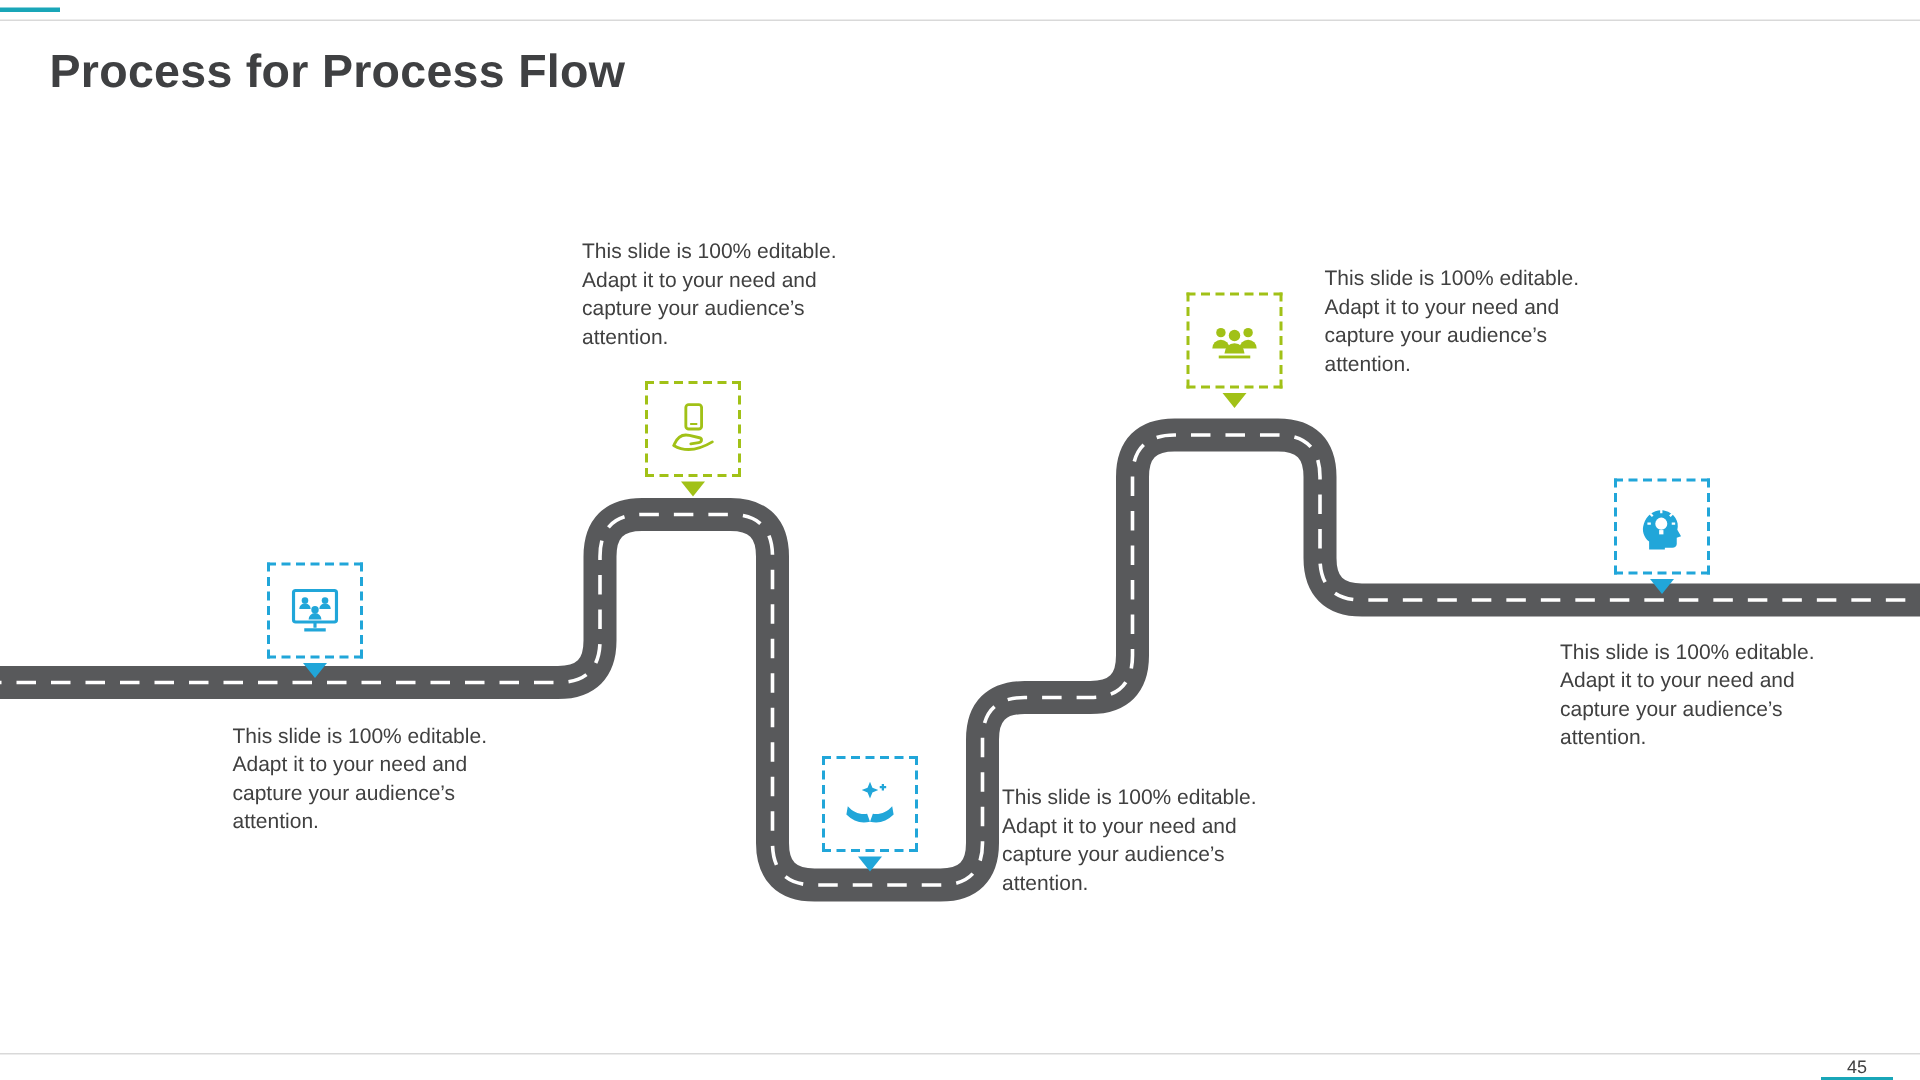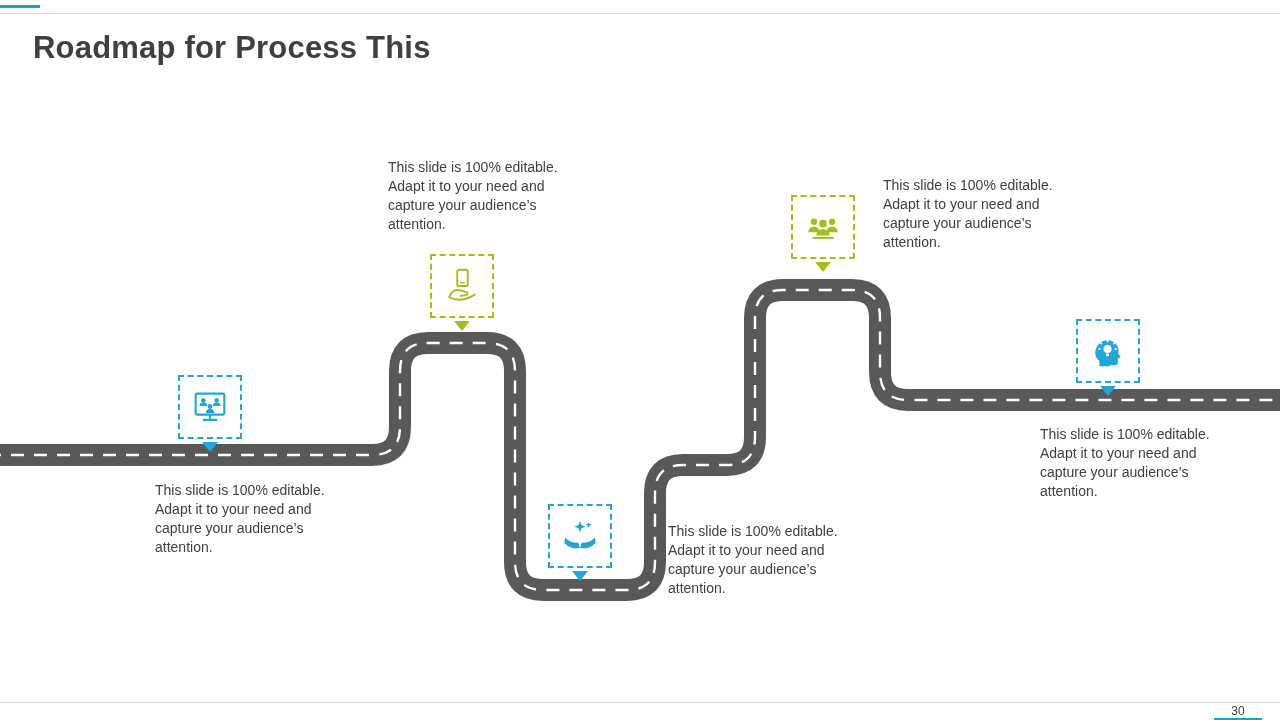--- a/index.html
+++ b/index.html
@@ -54,21 +54,21 @@
   .icon-box svg{display:block;}
 </style>
 </head>
 <body>
 
 <div class="slide">
 
   <div class="top-accent"></div>
   <div class="top-rule"></div>
 
-  <h1 class="title">Roadmap for Process This</h1>
+  <h1 class="title">Process for Process Flow</h1>
 
   <svg class="road-svg" width="1280" height="720" viewBox="0 0 1280 720">
     <path d="M -12 455 H 372 Q 400 455 400 427 V 371 Q 400 343 428 343 H 487 Q 515 343 515 371 V 562 Q 515 590 543 590 H 627 Q 655 590 655 562 V 493 Q 655 465 683 465 H 727 Q 755 465 755 437 V 318 Q 755 290 783 290 H 852 Q 880 290 880 318 V 372 Q 880 400 908 400 H 1292" fill="none" stroke="#58595b" stroke-width="22" stroke-linejoin="round"></path>
     <path d="M -12 455 H 372 Q 400 455 400 427 V 371 Q 400 343 428 343 H 487 Q 515 343 515 371 V 562 Q 515 590 543 590 H 627 Q 655 590 655 562 V 493 Q 655 465 683 465 H 727 Q 755 465 755 437 V 318 Q 755 290 783 290 H 852 Q 880 290 880 318 V 372 Q 880 400 908 400 H 1292" fill="none" stroke="#ffffff" stroke-width="2.4" stroke-dasharray="13 10" stroke-linejoin="round"></path>
   </svg>
 
   <div class="milestone m1">
     <div class="icon-box blue">
       <svg viewBox="0 0 44 44" width="42" height="42">
         <rect x="7" y="8" width="30" height="22" rx="1.5" fill="none" stroke="currentColor" stroke-width="2.2"></rect>
@@ -134,16 +134,16 @@
         <circle cx="21.5" cy="20" r="4.2" fill="#ffffff"></circle>
         <rect x="20" y="24.5" width="3" height="3" fill="#ffffff"></rect>
         <path d="M21.5 12.8 v-2.3 M15.5 14.8 l-1.7 -1.7 M27.5 14.8 l1.7 -1.7 M14.2 20 h-2.4 M28.8 20 h2.4" stroke="#ffffff" stroke-width="1.6"></path>
       </svg>
     </div>
     <div class="pointer blue"></div>
   </div>
   <div class="caption c5">This slide is 100% editable. Adapt it to your need and capture your audience’s attention.</div>
 
   <div class="bottom-rule"></div>
-  <div class="page-num">30</div>
+  <div class="page-num">45</div>
   <div class="page-accent"></div>
 
 </div>
 
 </body></html>

